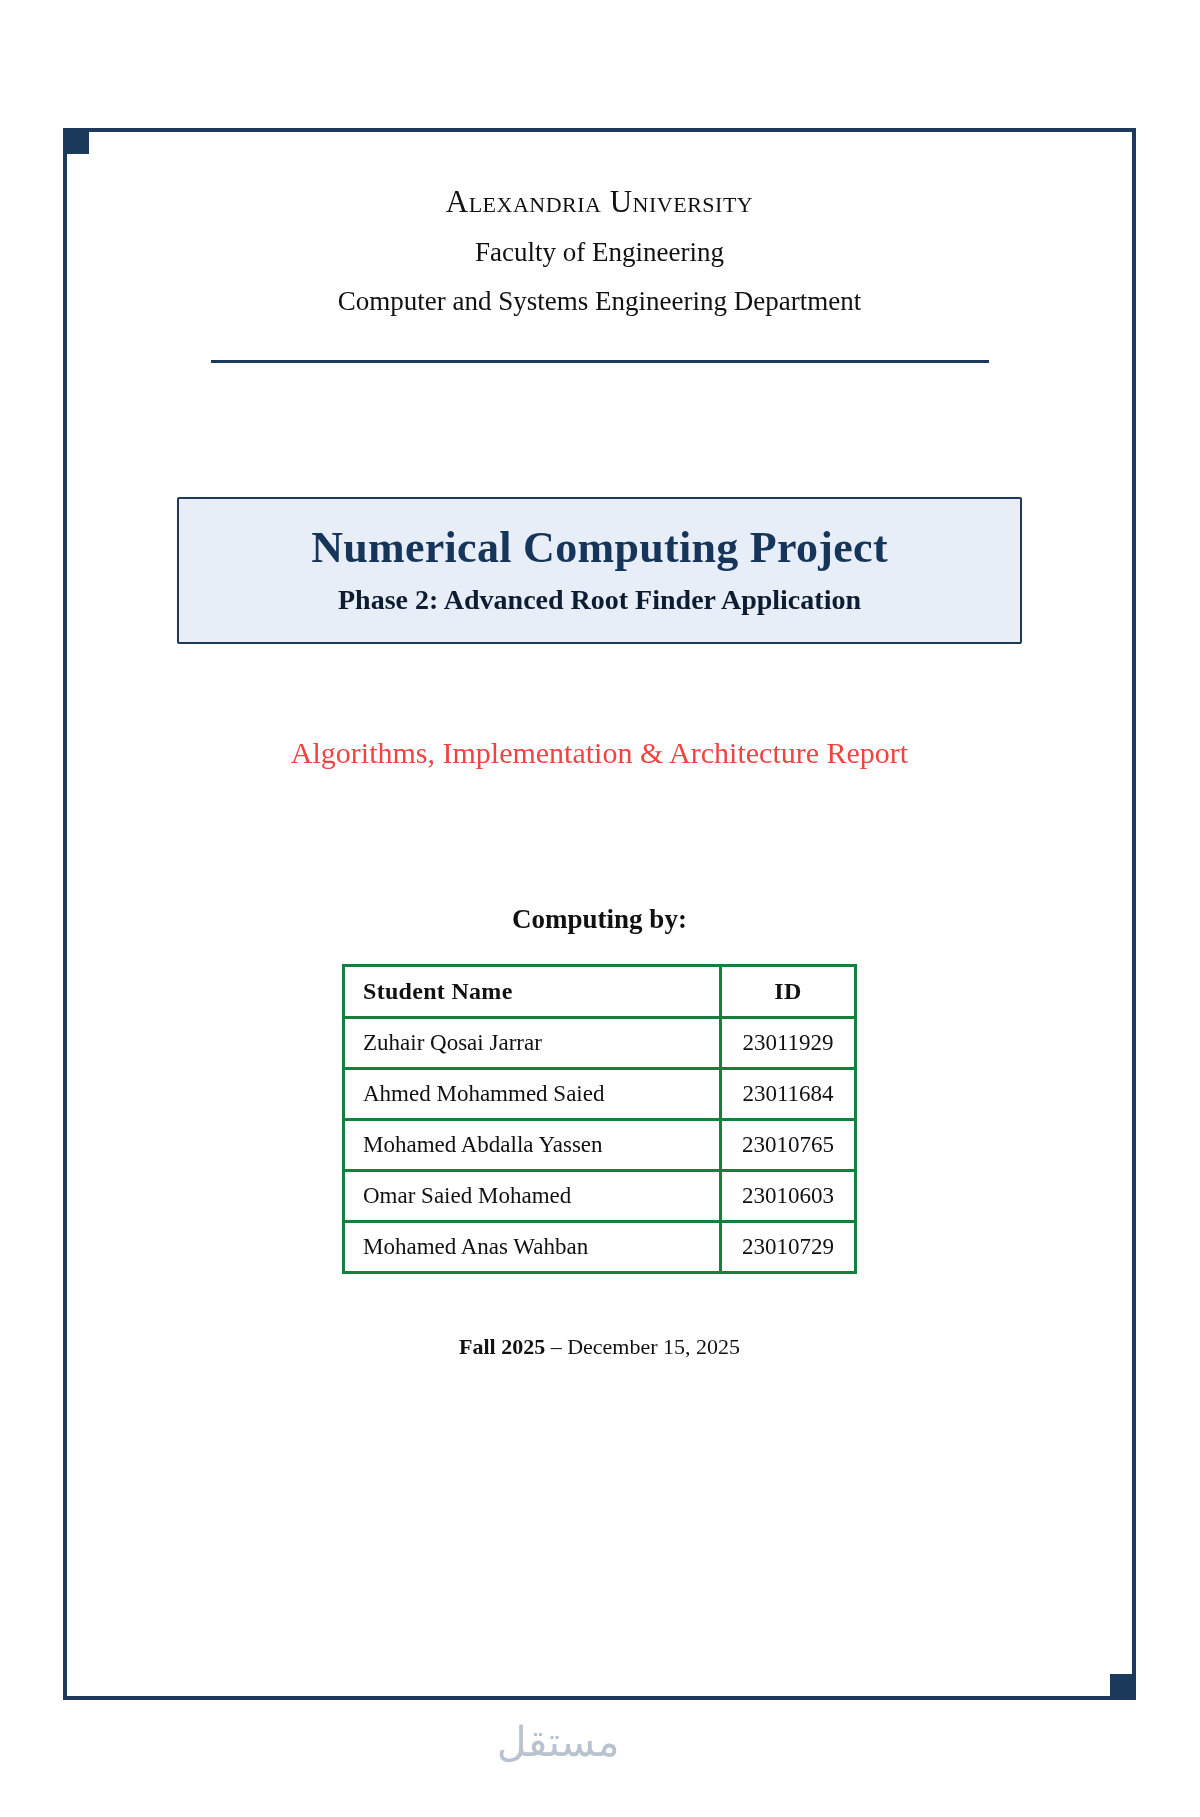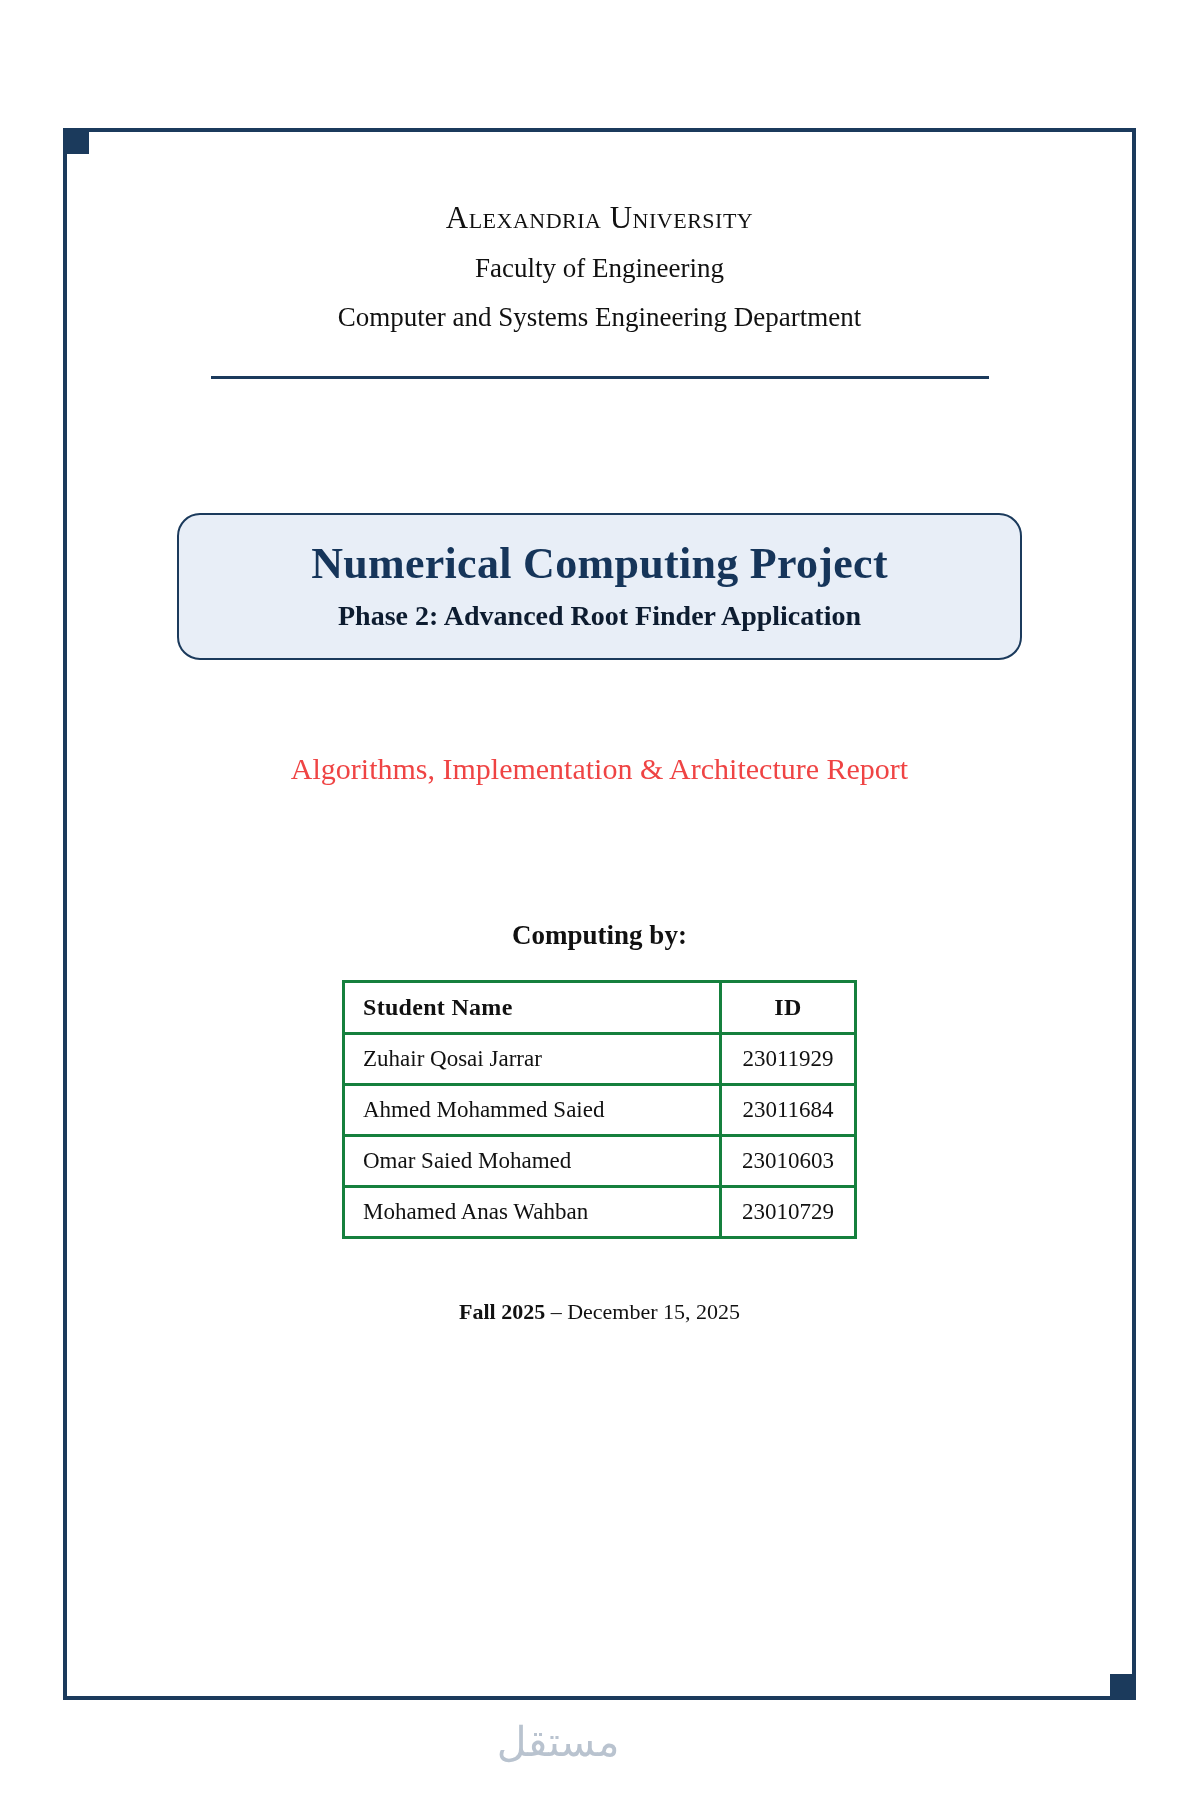--- a/index.html
+++ b/index.html
@@ -51,21 +51,21 @@
     left: 63px;
     top: 128px;
     width: 1073px;
     height: 1572px;
     box-sizing: border-box;
     padding: 0 60px;
     text-align: center;
   }
 
   .univ {
-    margin-top: 72px;
+    margin-top: 56px;
     font-size: 31px;
     letter-spacing: 0.5px;
     color: #111111;
     font-variant: small-caps;
     font-weight: 400;
   }
   .faculty {
     margin-top: 17px;
     font-size: 27px;
     color: #111111;
@@ -82,21 +82,21 @@
     height: 3px;
     background: #1b3a5c;
   }
 
   
   .title-box {
     margin: 134px auto 0 auto;
     width: 845px;
     box-sizing: border-box;
     border: 2px solid #1b3a5c;
-    border-radius: 23px;
+    border-radius: 2px;
     background: #e8eef7;
     padding: 24px 20px 26px 20px;
   }
   .title-main {
     font-size: 44px;
     font-weight: 700;
     color: #16355a;
     letter-spacing: 0.3px;
     line-height: 1.12;
   }
@@ -216,20 +216,24 @@
       <tbody>
         <tr>
           <td class="name">Zuhair Qosai Jarrar</td>
           <td class="id">23011929</td>
         </tr>
         <tr>
           <td class="name">Ahmed Mohammed Saied</td>
           <td class="id">23011684</td>
         </tr>
         <tr>
+          <td class="name">Mohamed Abdalla Yassen</td>
+          <td class="id">23010765</td>
+        </tr>
+        <tr>
           <td class="name">Omar Saied Mohamed</td>
           <td class="id">23010603</td>
         </tr>
         <tr>
           <td class="name">Mohamed Anas Wahban</td>
           <td class="id">23010729</td>
         </tr>
       </tbody>
     </table>
 

